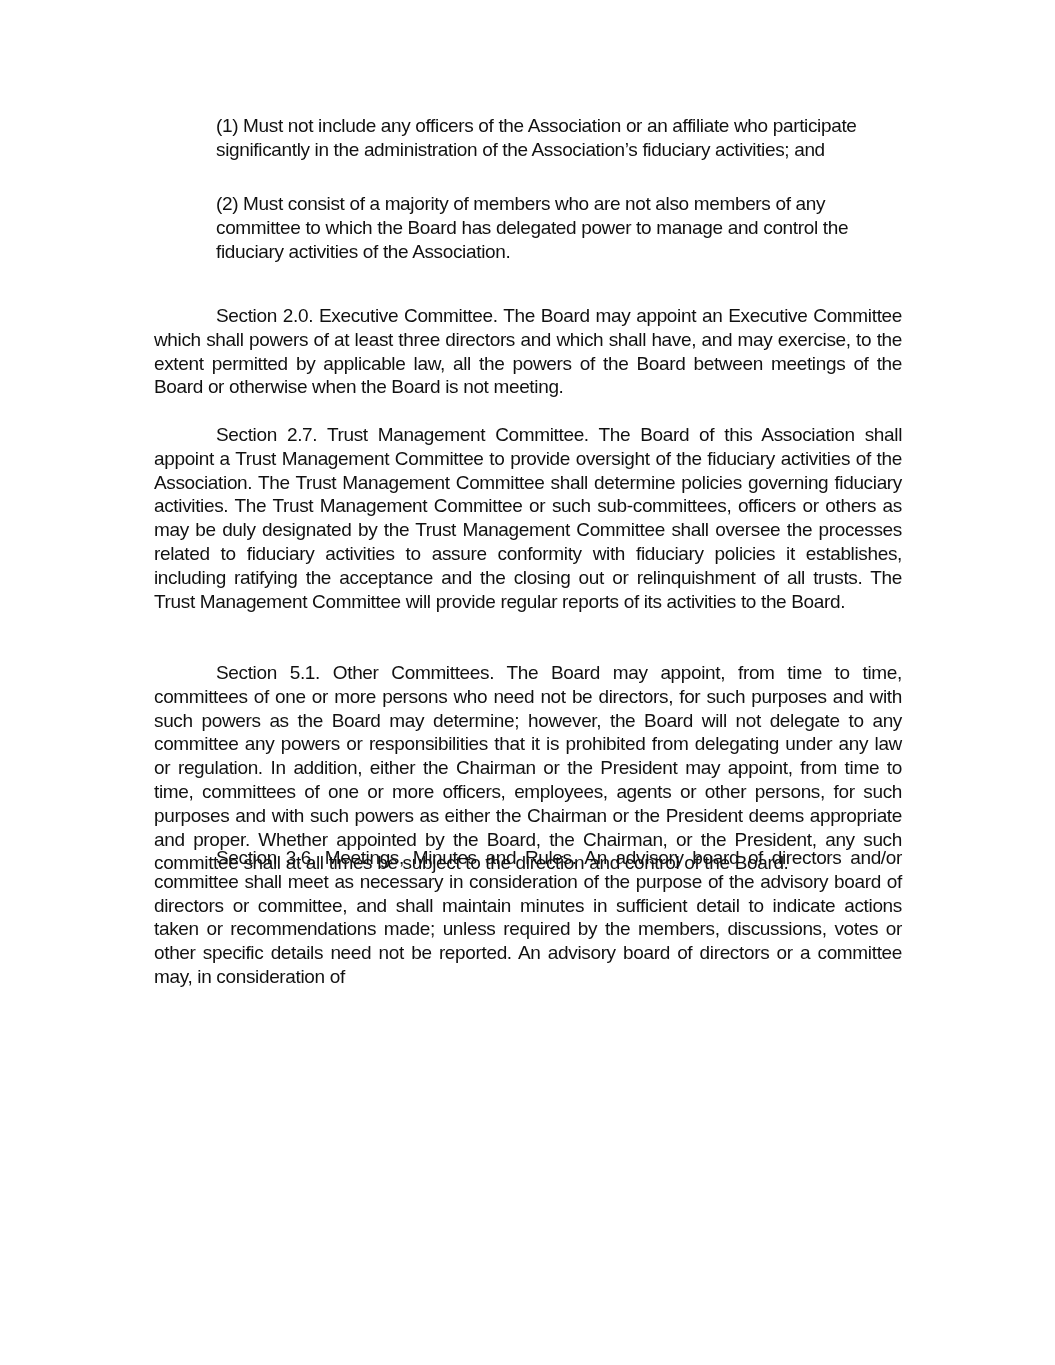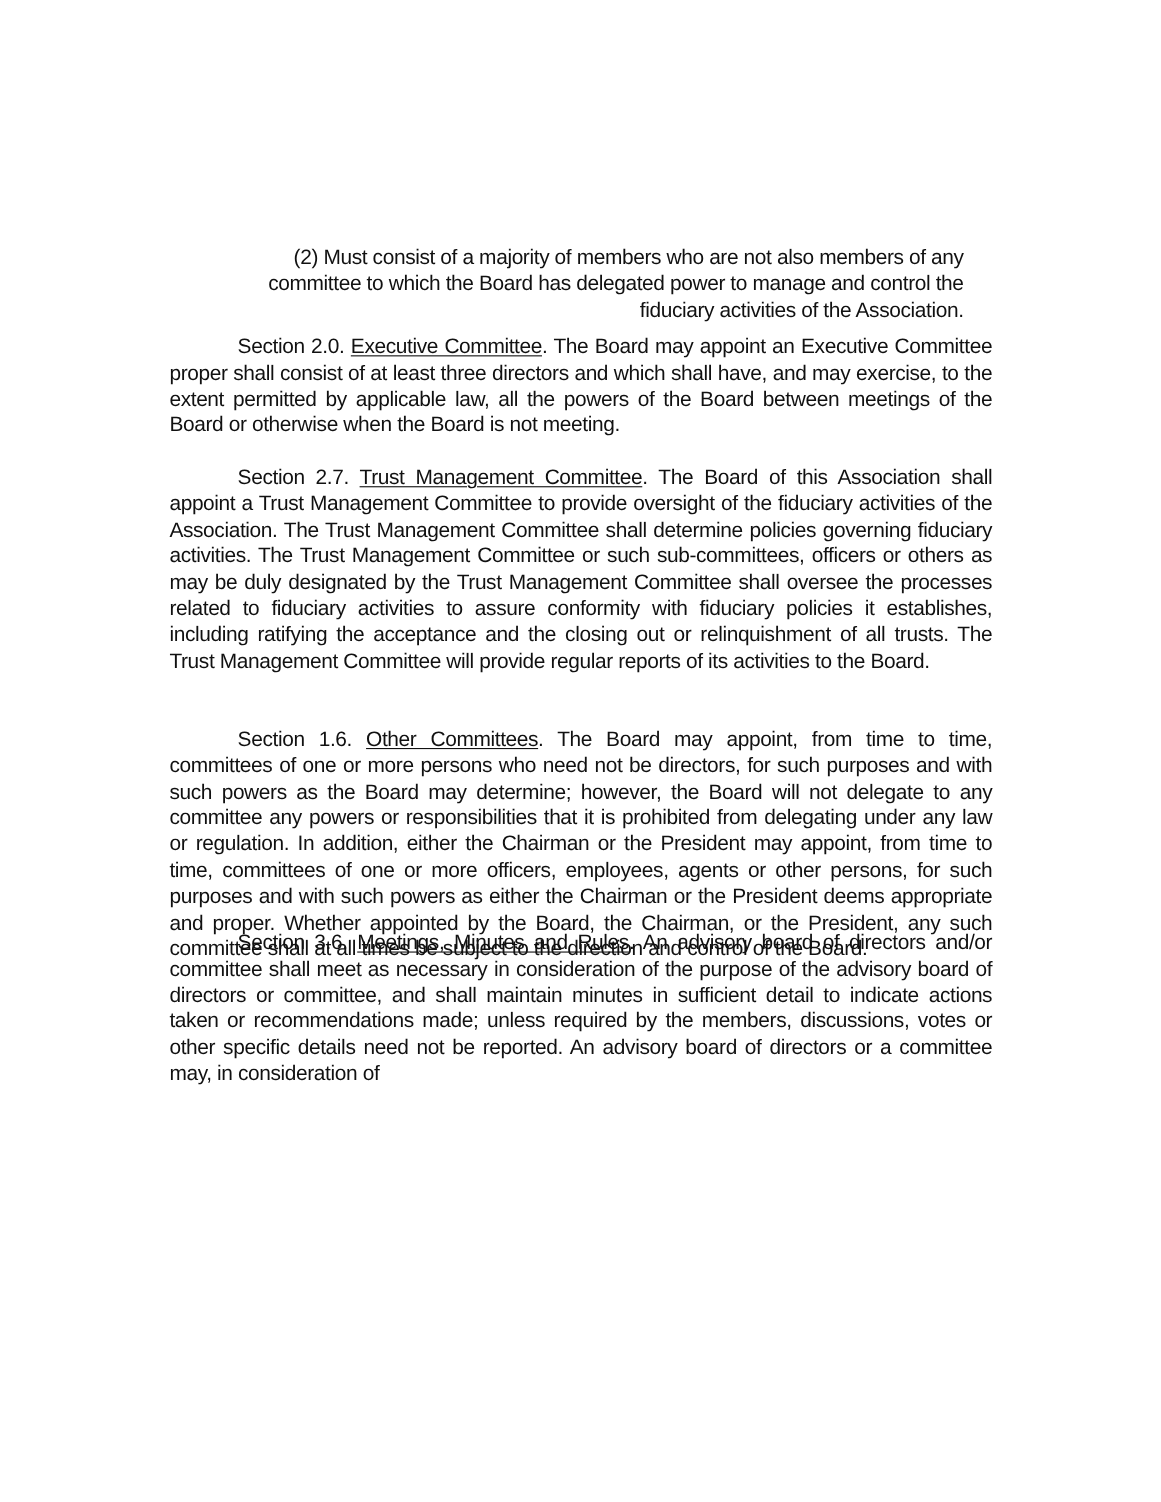--- a/index.html
+++ b/index.html
@@ -38,47 +38,49 @@
       left: 154px;
       width: 748px;
       font-size: 19px;
       line-height: 23.8px;
       letter-spacing: -0.35px;
       margin: 0;
       text-align: justify;
       text-indent: 62px;
     }
     .heading {
-      text-decoration: underline;
       text-underline-offset: 2px;
       text-decoration-thickness: 1px;
     }
   </style>
 </head>
 <body>
 
 <div class="page">
 
+  <p class="list-item" style="top:114px;">
+    <span>(1) Must not include any officers of the Association or an affiliate who participate significantly in the administration of the Association’s fiduciary activities; and</span>
+  </p>
 
-  <p class="list-item" style="top:223px;text-align:right;">
+  <p class="list-item" style="top:192px;">
     <span>(2) Must consist of a majority of members who are not also members of any committee to which the Board has delegated power to manage and control the fiduciary activities of the Association.</span>
   </p>
 
   <p class="section" style="top:304px;">
     <span>Section 2.0.</span>
-    <span class="heading">Executive Committee</span><span>. The Board may appoint an Executive Committee proper shall consist of at least three directors and which shall have, and may exercise, to the extent permitted by applicable law, all the powers of the Board between meetings of the Board or otherwise when the Board is not meeting.</span>
+    <span class="heading">Executive Committee</span><span>. The Board may appoint an Executive Committee which shall powers of at least three directors and which shall have, and may exercise, to the extent permitted by applicable law, all the powers of the Board between meetings of the Board or otherwise when the Board is not meeting.</span>
   </p>
 
   <p class="section" style="top:423px;">
     <span>Section 2.7.</span>
     <span class="heading">Trust Management Committee</span><span>. The Board of this Association shall appoint a Trust Management Committee to provide oversight of the fiduciary activities of the Association. The Trust Management Committee shall determine policies governing fiduciary activities. The Trust Management Committee or such sub-committees, officers or others as may be duly designated by the Trust Management Committee shall oversee the processes related to fiduciary activities to assure conformity with fiduciary policies it establishes, including ratifying the acceptance and the closing out or relinquishment of all trusts. The Trust Management Committee will provide regular reports of its activities to the Board.</span>
   </p>
 
   <p class="section" style="top:661px;">
-    <span>Section 1.6.</span>
+    <span>Section 5.1.</span>
     <span class="heading">Other Committees</span><span>. The Board may appoint, from time to time, committees of one or more persons who need not be directors, for such purposes and with such powers as the Board may determine; however, the Board will not delegate to any committee any powers or responsibilities that it is prohibited from delegating under any law or regulation. In addition, either the Chairman or the President may appoint, from time to time, committees of one or more officers, employees, agents or other persons, for such purposes and with such powers as either the Chairman or the President deems appropriate and proper. Whether appointed by the Board, the Chairman, or the President, any such committee shall at all times be subject to the direction and control of the Board.</span>
   </p>
 
   <p class="section" style="top:846px;">
     <span>Section 3.6.</span>
     <span class="heading">Meetings, Minutes and Rules</span><span>. An advisory board of directors and/or committee shall meet as necessary in consideration of the purpose of the advisory board of directors or committee, and shall maintain minutes in sufficient detail to indicate actions taken or recommendations made; unless required by the members, discussions, votes or other specific details need not be reported. An advisory board of directors or a committee may, in consideration of</span>
   </p>
 
 </div>
 

